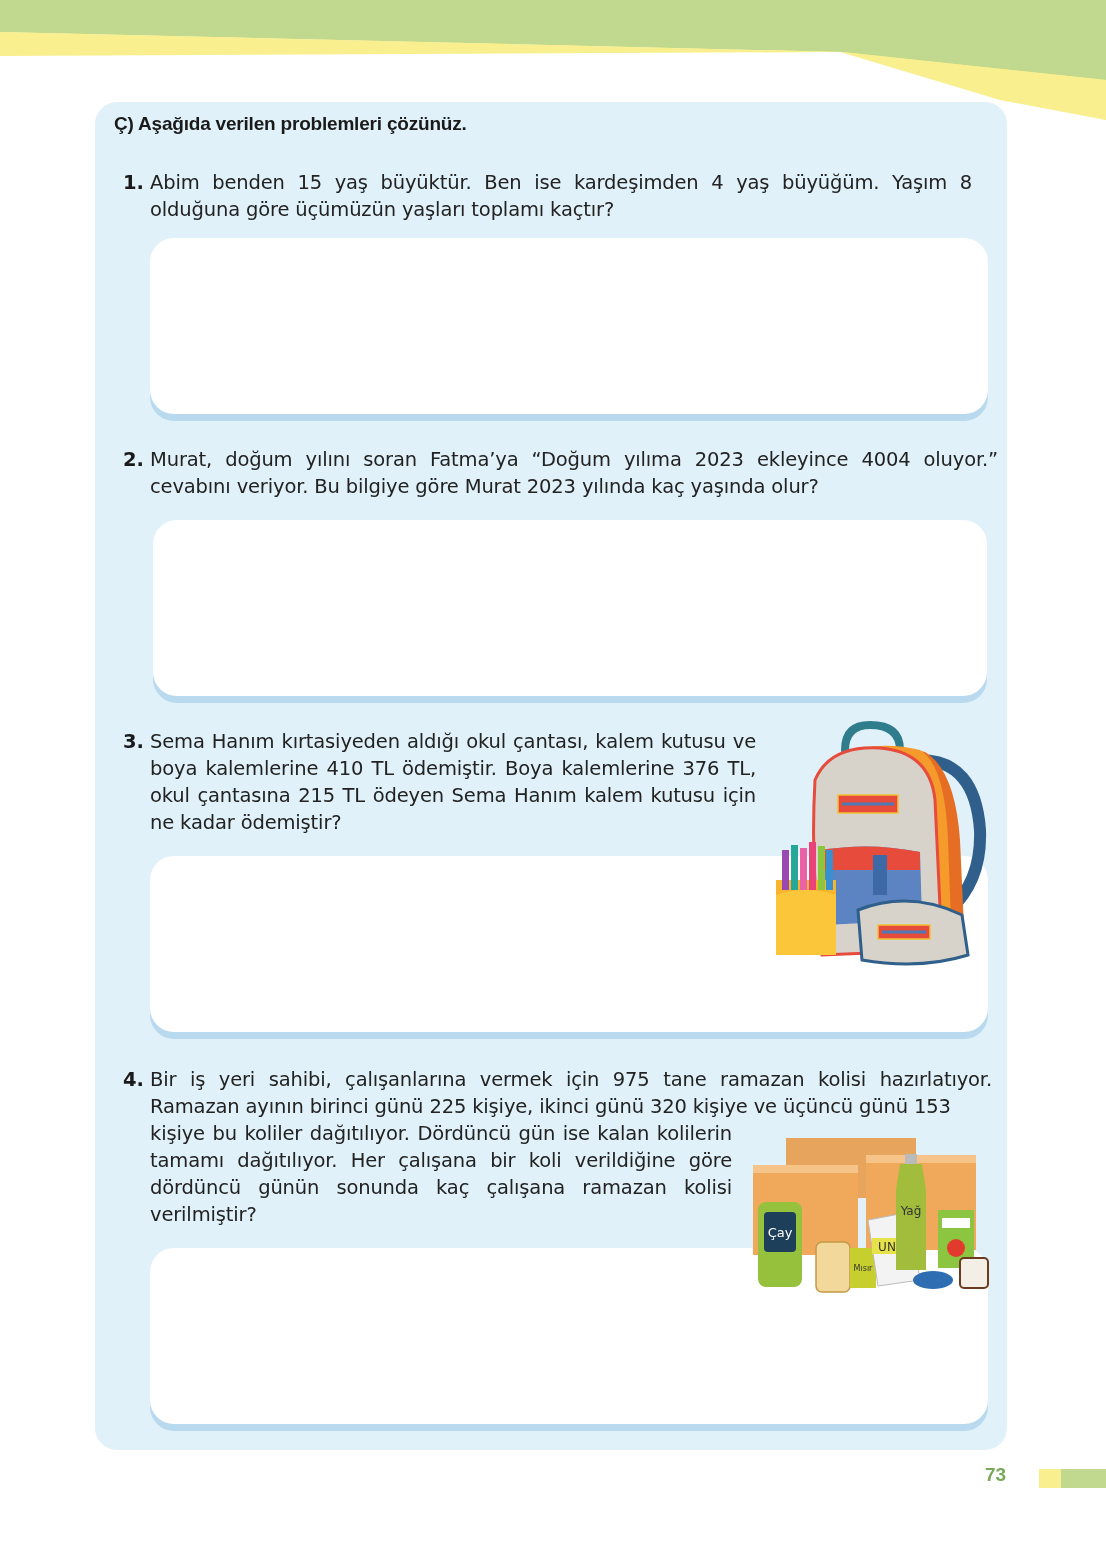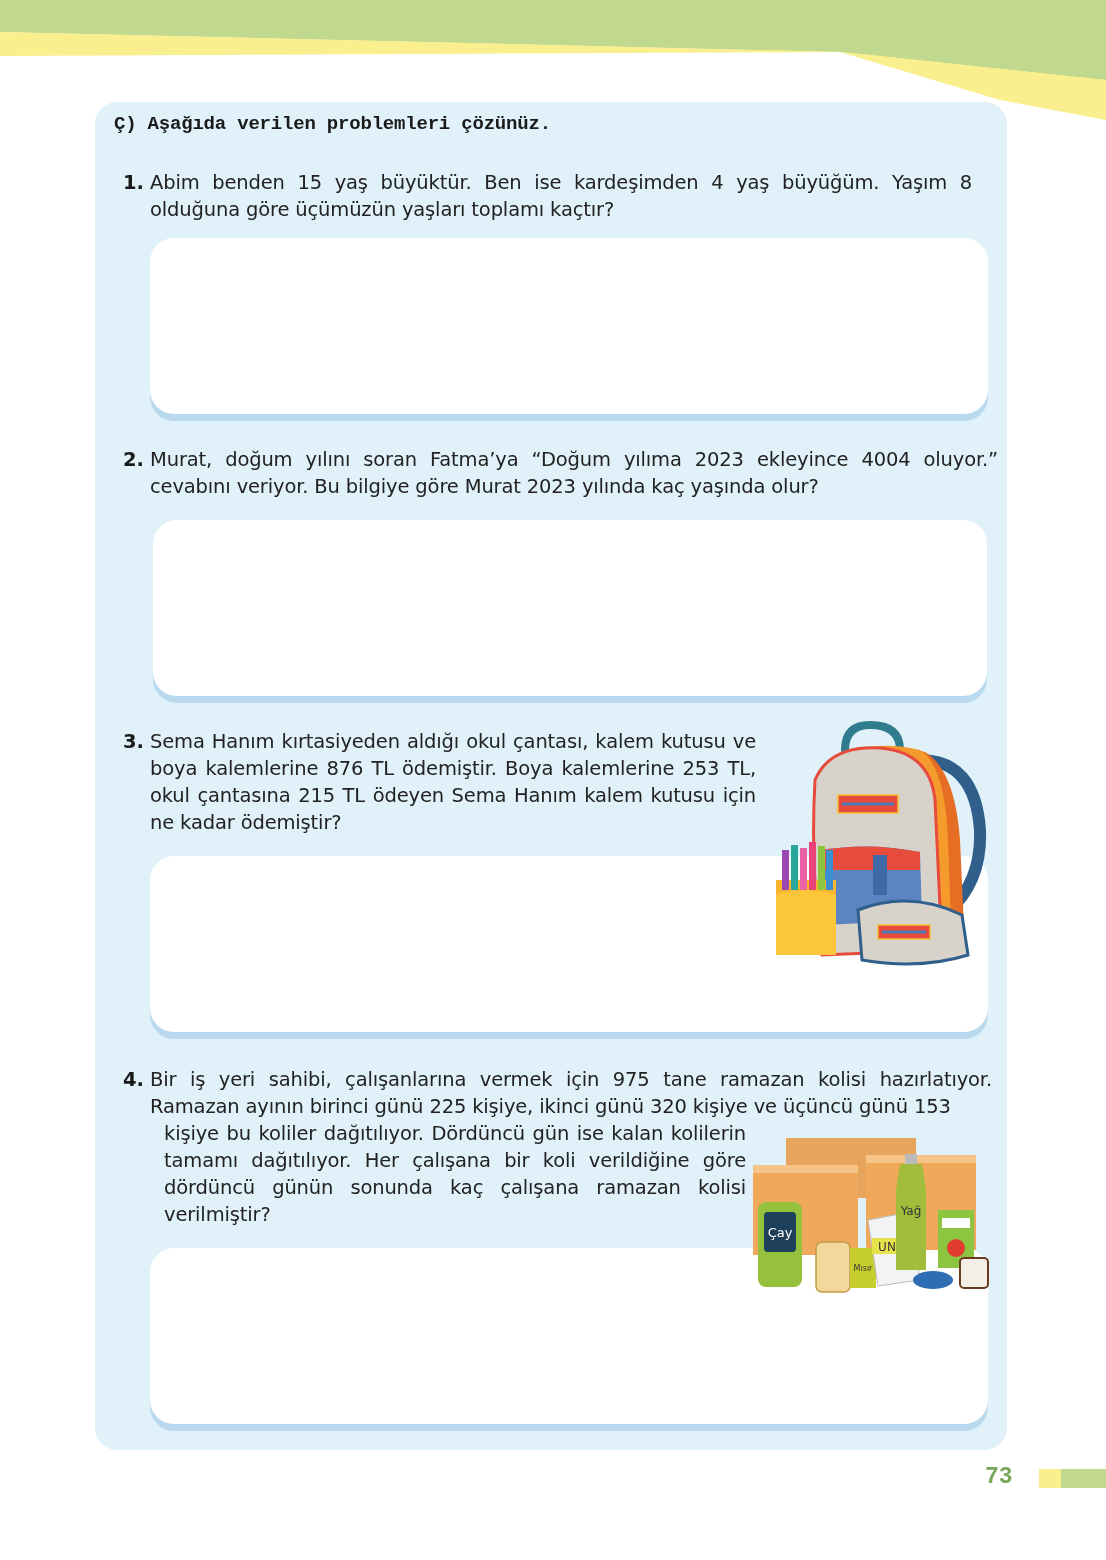--- a/index.html
+++ b/index.html
@@ -8,21 +8,21 @@
 
     .top-banner { position: absolute; left: 0; top: 0; width: 1106px; height: 120px; }
 
     .panel {
       position: absolute; left: 95px; top: 102px; width: 912px; height: 1348px;
       background: #e0f1f9; border-radius: 22px;
     }
 
     .heading {
       position: absolute; left: 114px; top: 113px;
-      font-family: Liberation Mono, monospace; font-weight: bold;
+      font-family: Liberation Sans, sans-serif; font-weight: bold;
       font-size: 19px; letter-spacing: -0.2px; color: #1a1a1a;
     }
 
     .question {
       position: absolute; font-size: 19.5px; line-height: 27px; color: #222;
       letter-spacing: -0.15px;
     }
     .question .num {
       position: absolute; left: -27px; top: 0; font-weight: bold; color: #1a1a1a;
     }
@@ -30,22 +30,22 @@
 
     .answer-box {
       position: absolute; background: #ffffff; border-radius: 24px;
       box-shadow: 0 7px 0 0 #b9daee;
     }
 
     .illus { position: absolute; }
 
     .page-number {
       position: absolute; left: 985px; top: 1464px;
-      font-family: Liberation Mono, monospace; font-weight: bold;
-      font-size: 23px; color: #79a85a;
+      font-family: Liberation Sans, sans-serif; font-weight: bold;
+      font-size: 19px; color: #79a85a;
     }
     .page-tab-yellow { position: absolute; left: 1039px; top: 1469px; width: 22px; height: 19px; background: #f9ef8e; }
     .page-tab-green { position: absolute; left: 1061px; top: 1469px; width: 45px; height: 19px; background: #c1d98f; }
   </style>
 </head>
 <body>
 
 <svg class="top-banner" viewBox="0 0 1106 120" width="1106" height="120">
   <polygon points="0,0 1106,0 1106,120 1000,100 840,52 0,32" fill="#f9ef8e"></polygon>
   <polygon points="0,0 1106,0 1106,80 842,52 0,32" fill="#c1d98f"></polygon>
@@ -64,21 +64,21 @@
 <div class="answer-box" style="left:150px; top:238px; width:838px; height:176px;"></div>
 
 <div class="question" style="left:150px; top:446px; width:848px;">
   <span class="num">2.</span>
   <span class="txt">Murat, doğum yılını soran Fatma’ya “Doğum yılıma 2023 ekleyince 4004 oluyor.” cevabını veriyor. Bu bilgiye göre Murat 2023 yılında kaç yaşında olur?</span>
 </div>
 <div class="answer-box" style="left:153px; top:520px; width:834px; height:176px;"></div>
 
 <div class="question" style="left:150px; top:728px; width:606px;">
   <span class="num">3.</span>
-  <span class="txt">Sema Hanım kırtasiyeden aldığı okul çantası, kalem kutusu ve boya kalemlerine 876 TL ödemiştir. Boya kalemlerine 253 TL, okul çantasına 215 TL ödeyen Sema Hanım kalem kutusu için ne kadar ödemiştir?</span>
+  <span class="txt">Sema Hanım kırtasiyeden aldığı okul çantası, kalem kutusu ve boya kalemlerine 410 TL ödemiştir. Boya kalemlerine 376 TL, okul çantasına 215 TL ödeyen Sema Hanım kalem kutusu için ne kadar ödemiştir?</span>
 </div>
 <div class="answer-box" style="left:150px; top:856px; width:838px; height:176px;"></div>
 
 <svg class="illus" style="left:770px; top:720px;" width="230" height="250" viewBox="0 0 230 250">
 
   <path d="M75,30 Q75,5 100,5 Q130,5 130,30" fill="none" stroke="#2f7c8c" stroke-width="8" stroke-linecap="round"></path>
 
   <path d="M150,40 Q205,40 210,110 Q212,160 180,190" fill="none" stroke="#2f5f8a" stroke-width="12" stroke-linecap="round"></path>
 
   <path d="M60,40 Q100,18 155,32 Q185,50 190,120 L195,230 L70,235 Z" fill="#e56e24"></path>
@@ -104,21 +104,21 @@
 
   <path d="M88,190 Q140,170 192,195 L198,235 Q150,250 92,240 Z" fill="#d8d3ca" stroke="#2f5f8a" stroke-width="3"></path>
   <rect x="108" y="205" width="52" height="14" fill="#e64b3c" stroke="#f1c232" stroke-width="1.5"></rect>
   <line x1="112" y1="212" x2="156" y2="212" stroke="#4d79b5" stroke-width="3"></line>
 </svg>
 
 <div class="question" style="left:150px; top:1066px; width:842px;">
   <span class="num">4.</span>
   <span class="txt">Bir iş yeri sahibi, çalışanlarına vermek için 975 tane ramazan kolisi hazırlatıyor. Ramazan ayının birinci günü 225 kişiye, ikinci günü 320 kişiye ve üçüncü günü 153</span>
 </div>
-<div class="question" style="left:164px; top:1120px; width:582px;">
+<div class="question" style="left:150px; top:1120px; width:582px;">
   <span class="txt">kişiye bu koliler dağıtılıyor. Dördüncü gün ise kalan kolilerin tamamı dağıtılıyor. Her çalışana bir koli verildiğine göre dördüncü günün sonunda kaç çalışana ramazan kolisi verilmiştir?</span>
 </div>
 <div class="answer-box" style="left:150px; top:1248px; width:838px; height:176px;"></div>
 
 <svg class="illus" style="left:748px; top:1130px;" width="250" height="170" viewBox="0 0 250 170">
 
   <rect x="38" y="8" width="130" height="60" fill="#e7a45c"></rect>
   <rect x="5" y="35" width="105" height="90" fill="#f0a95a"></rect>
   <rect x="118" y="25" width="110" height="95" fill="#f0a95a"></rect>
   <rect x="5" y="35" width="105" height="8" fill="#f6c489"></rect>

